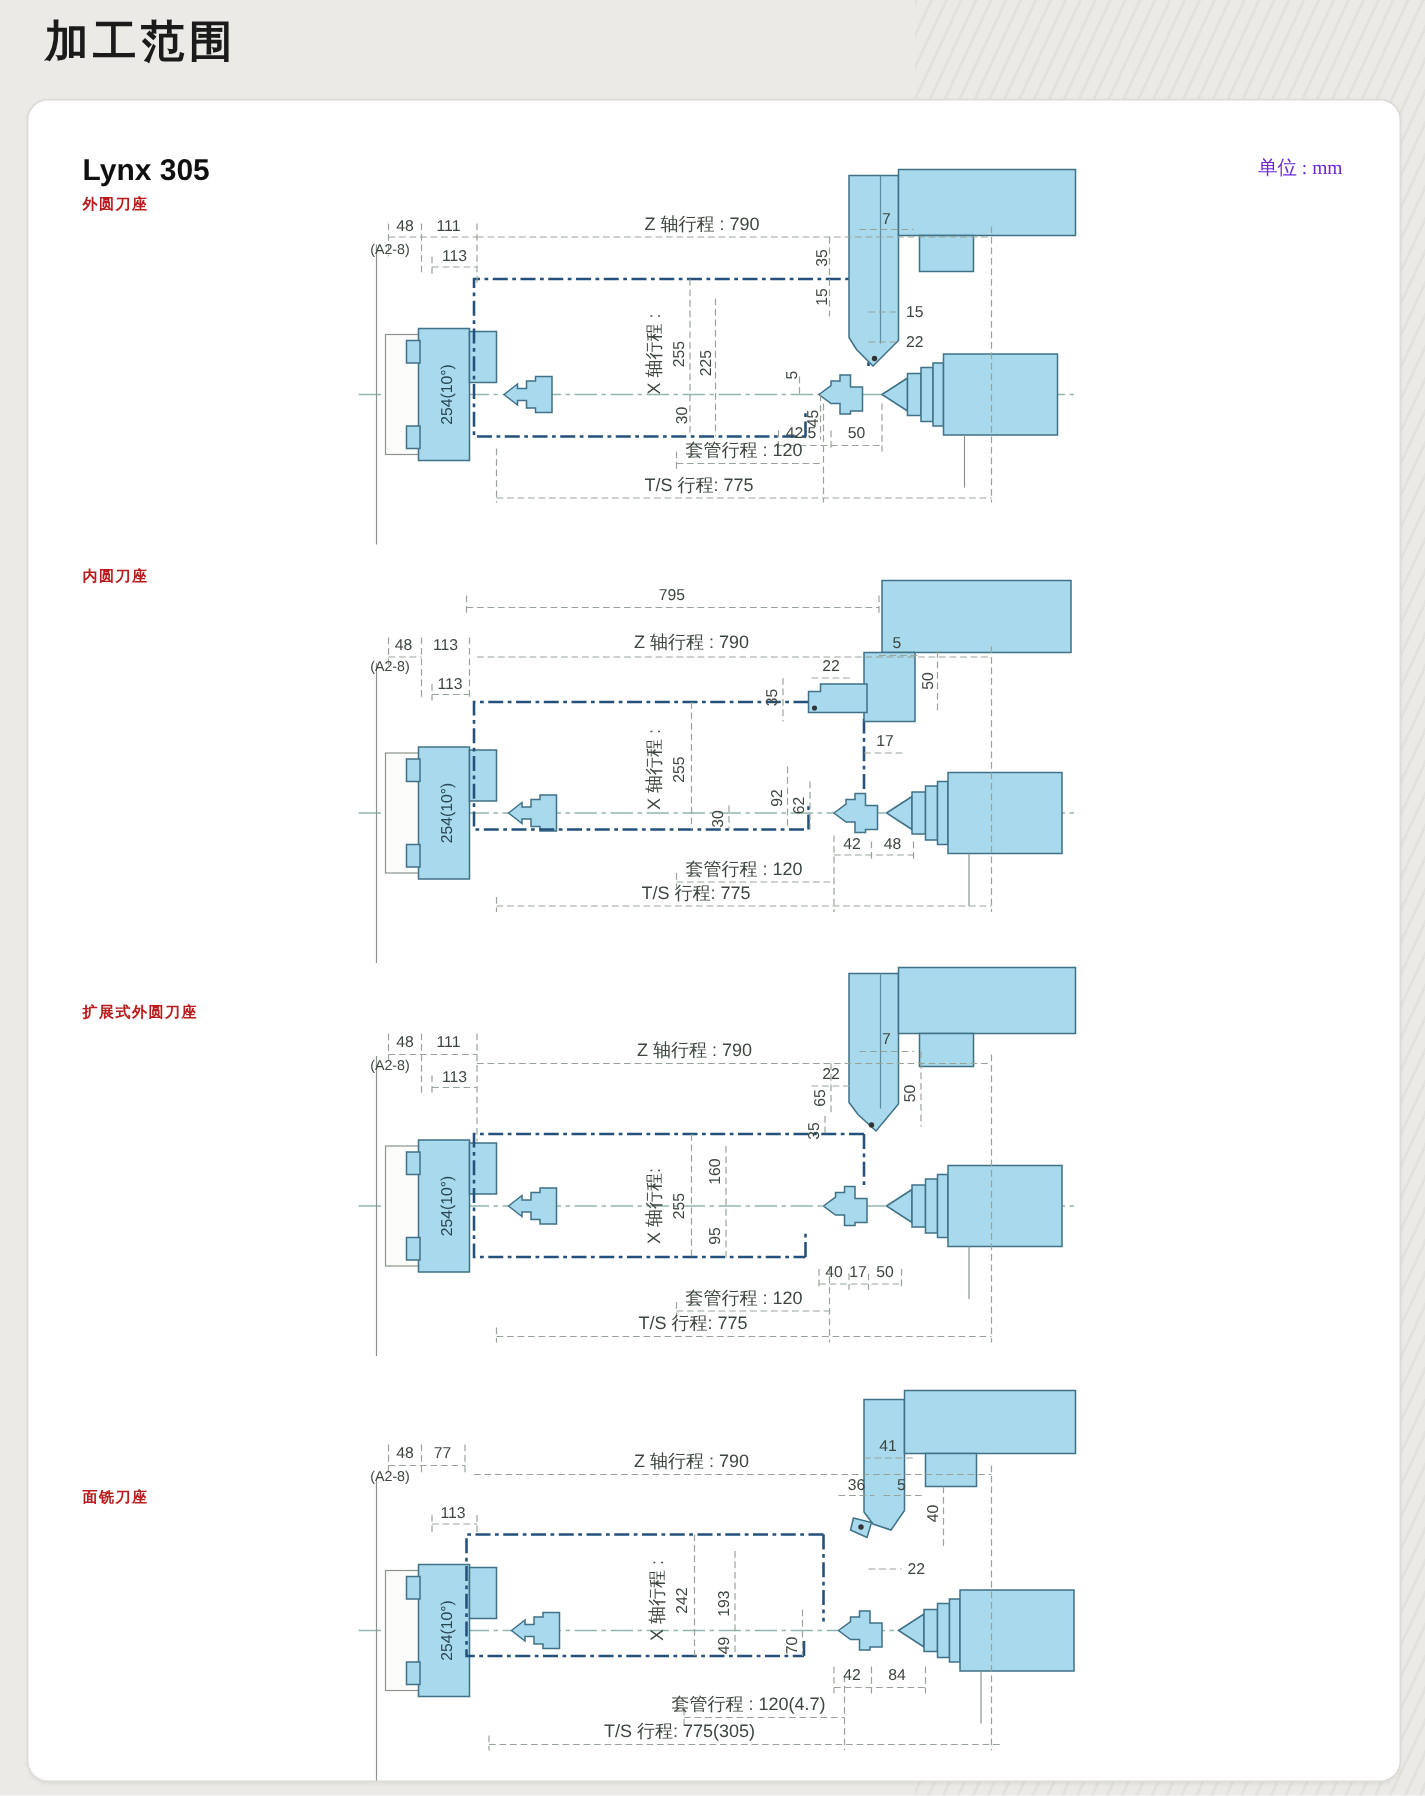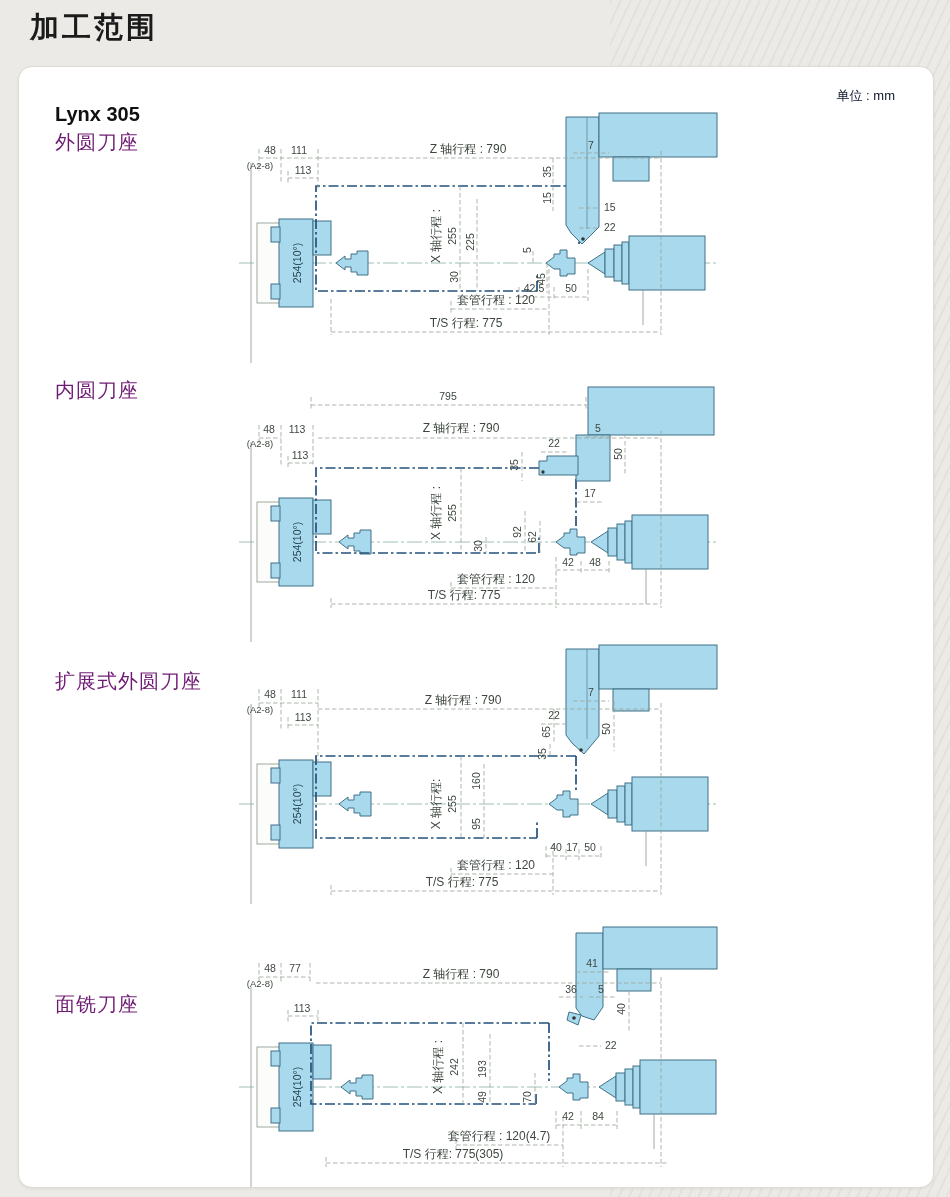--- a/index.html
+++ b/index.html
@@ -17,22 +17,22 @@
   .page-title{
     position:absolute;left:30px;top:8px;
     font-size:29px;font-weight:bold;color:#1b1b1b;letter-spacing:3px;z-index:2;
   }
   .card{
     position:absolute;left:18px;top:66px;width:914px;height:1120px;
     background:#ffffff;border:1px solid #dddbd4;border-radius:14px;
     box-shadow:0 1px 3px rgba(0,0,0,0.06);z-index:1;
   }
   .model{position:absolute;left:36px;top:20px;font-size:20px;font-weight:bold;color:#101010;margin-top:16px;}
-  .unit{position:absolute;right:38px;top:20px;font-size:13px;color:#0f172a;}
-  .sec-label{position:absolute;left:36px;font-size:20px;color:#701a75;letter-spacing:1px;}
+  .unit{position:absolute;right:38px;top:36px;font-size:13px;color:#6d28d9;font-family:Liberation Serif, serif;}
+  .sec-label{position:absolute;left:36px;font-size:10px;color:#b91c1c;letter-spacing:1px;font-weight:bold;}
   .sec-0{top:62px;} .sec-1{top:310px;} .sec-2{top:601px;} .sec-3{top:904px;margin-top:20px;}
   svg.diag{position:absolute;overflow:visible;}
   .blue-part{fill:#a9d9ec;stroke:#3f7187;stroke-width:1;}
   .white-part{fill:#fcfcfa;stroke:#8a948a;stroke-width:0.8;}
   .thin{stroke:#8a948a;stroke-width:0.8;fill:none;}
   .pline{stroke:#5d8ba1;stroke-width:0.8;fill:none;}
   .env{stroke:#24517c;stroke-width:1.7;fill:none;stroke-dasharray:10 3 2.5 3;}
   .cl{stroke:#93b7b0;stroke-width:0.9;fill:none;stroke-dasharray:15 3 3 3;}
   .dim{stroke:#98a398;stroke-width:0.8;fill:none;stroke-dasharray:4.5 2.5;}
   text.d{font-size:10.5px;fill:#3c463e;text-anchor:middle;}

